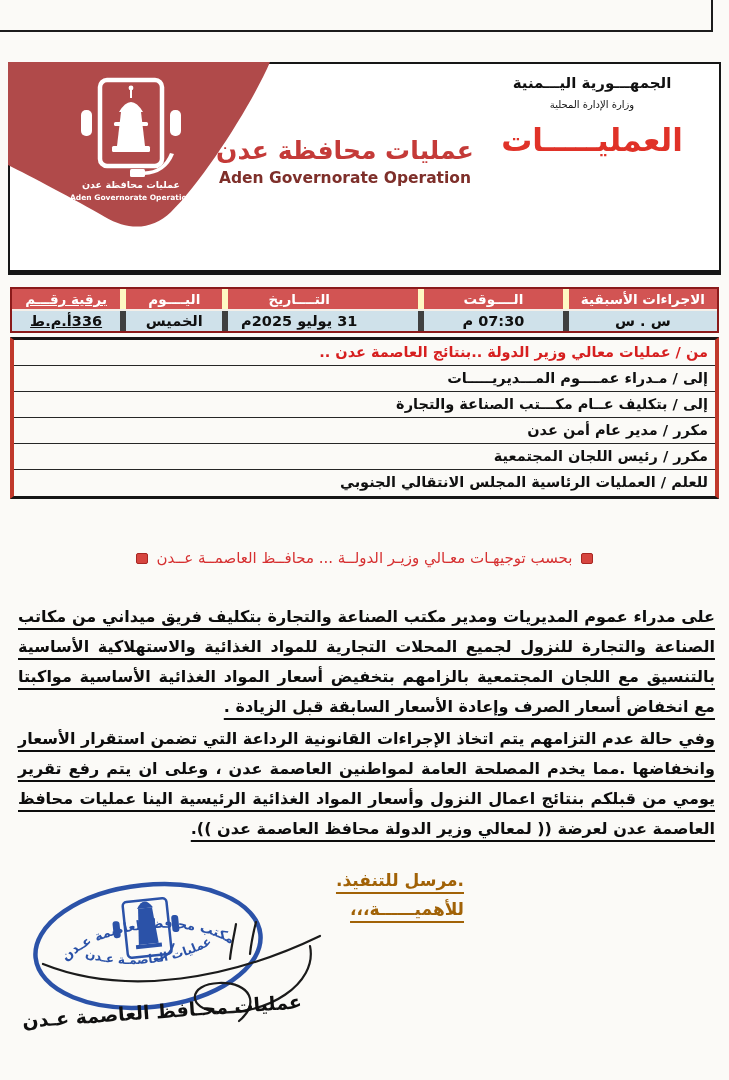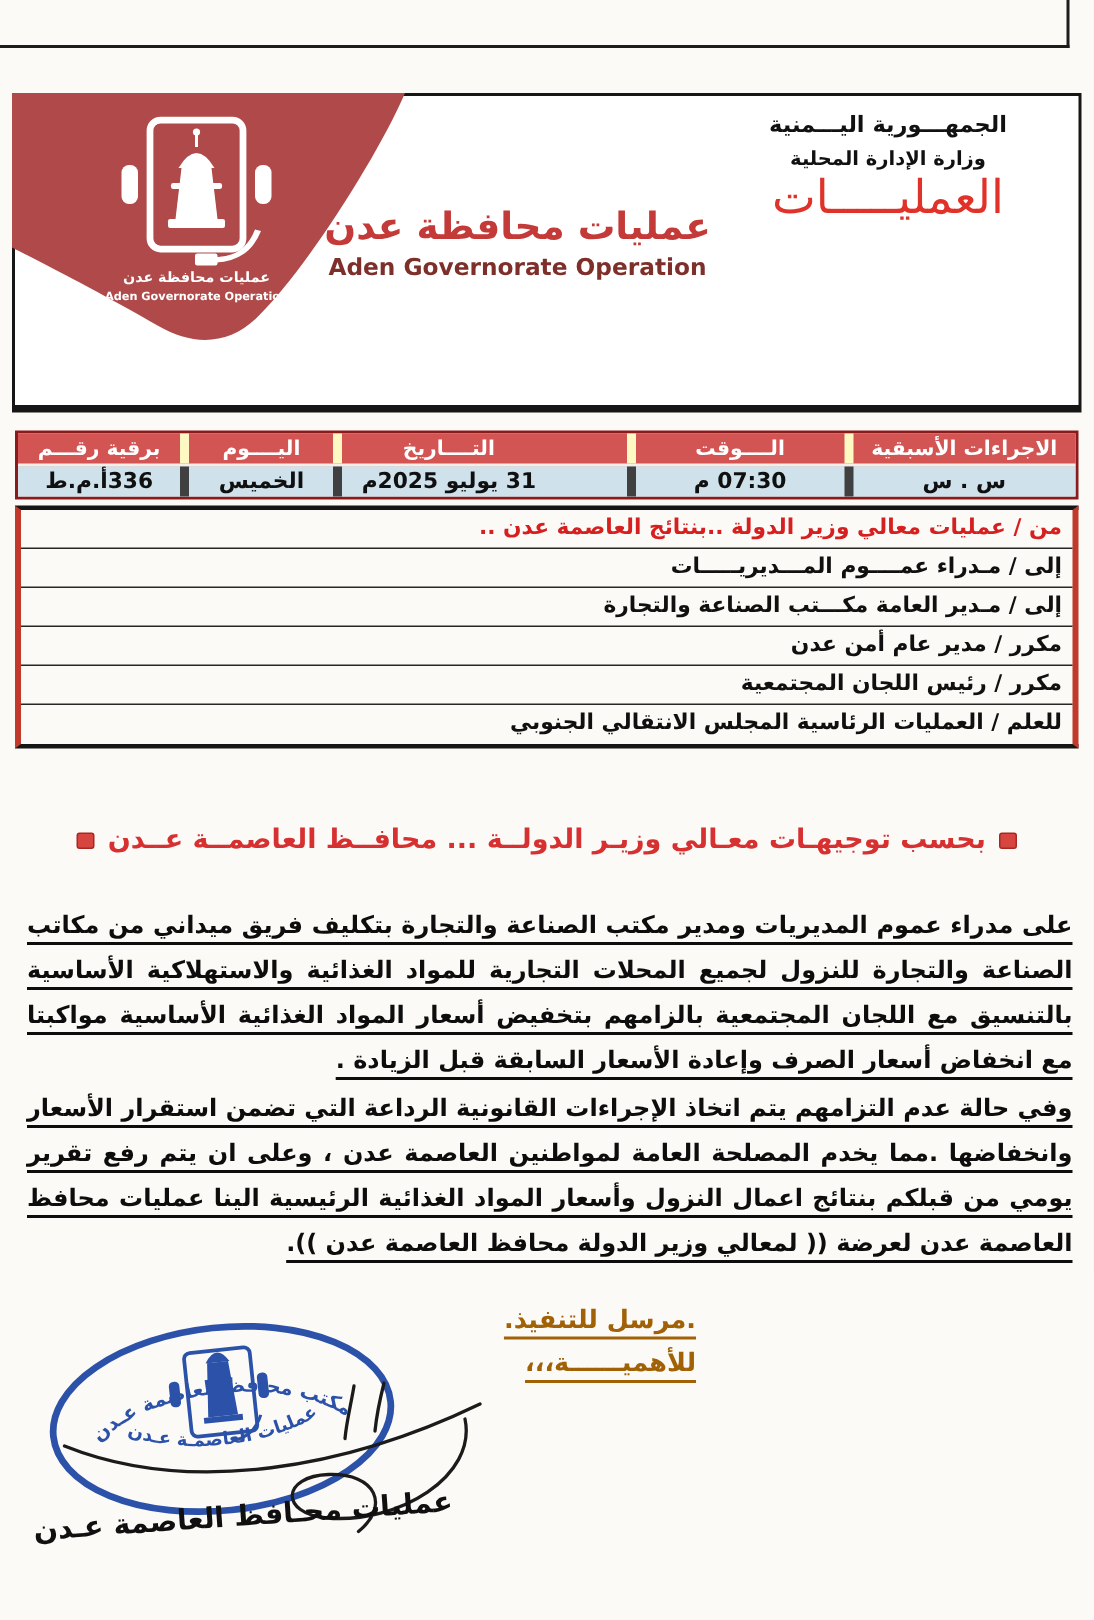--- a/index.html
+++ b/index.html
@@ -17,57 +17,57 @@
   .letterhead {
     position:absolute; left:8px; top:62px; width:713px; height:213px;
     background:#fff; border:2px solid #161616; border-bottom:5px solid #161616;
   }
   .lh-shape { position:absolute; left:-2px; top:-2px; width:300px; height:180px; }
   .lh-center { position:absolute; left:196px; top:72px; width:278px; text-align:center; }
   .lh-center .ar { font-size:25px; font-weight:bold; color:#c43a38; }
   .lh-center .en { font-size:15.5px; font-weight:bold; color:#7e2f2a; margin-top:4px; }
   .lh-right { position:absolute; right:8px; top:10px; width:238px; text-align:center; direction:rtl; }
   .lh-right .l1 { font-size:15px; font-weight:bold; color:#111; }
-  .lh-right .l2 { font-size:13px; font-weight:bold; color:#111; margin-top:7px; }
+  .lh-right .l2 { font-size:10px; font-weight:normal; color:#111; margin-top:7px; }
   .lh-right .l3 { font-size:16.5px; font-weight:bold; color:#111; margin-top:17px; }
-  .lh-right .l4 { font-size:31px; font-weight:normal; color:#e03228; margin-top:0; }
+  .lh-right .l4 { font-size:31px; font-weight:bold; color:#e03228; margin-top:12px; }
 
   
   .info-table {
     position:absolute; left:10px; top:287px; width:709px;
     border:2px solid #8b1a1a; direction:rtl; background:#fff;
   }
   .it-row { display:flex; direction:rtl; }
   .it-row.head { background:#d25453; border-bottom:2px solid #f4efe9; }
   .it-row.vals { background:#cfe1ea; }
   .it-cell { padding:2px 4px; text-align:center; }
   .it-row.head .it-cell { color:#fff; font-weight:bold; font-size:13.5px; border-left:6px solid #fef9c3; }
   .it-row.vals .it-cell { color:#101010; font-weight:bold; font-size:14.5px; border-left:6px solid #404040; }
   .it-cell:last-child { border-left:none !important; }
-  .c0 { width:23.5%; } .c1 { width:22%;margin-left:48px; } .c2 { width:22.5%;text-align:center; } .c3 { width:15.5%; } .c4 { width:16.5%; }
+  .c0 { width:23.5%; } .c1 { width:22%;margin-left:48px; } .c2 { width:22.5%;text-align:center; } .c3 { width:15.5%; } .c4 { width:16.5%;text-decoration:underline; }
 
   
   .addr {
     position:absolute; left:10px; top:337px; width:709px;
     border-top:3px solid #161616; border-bottom:3px solid #161616;
     border-left:4px solid #c0392b; border-right:4px solid #c0392b;
     direction:rtl; background:transparent;
   }
   .addr-row {
     height:26px; line-height:25px; padding-right:7px;
     font-size:14.5px; font-weight:bold; color:#101010;
     border-bottom:1.5px solid #262626; text-align:right;
   }
   .addr-row:last-child { border-bottom:none; }
   .addr-row.from { color:#d61f1f; }
 
   
   .subject {
     position:absolute; left:0; top:549px; width:729px; text-align:center;
-    direction:rtl; color:#d63031; font-size:18px; font-weight:bold;
+    direction:rtl; color:#d63031; font-size:15px; font-weight:normal;
   }
   .subject .sq {
     display:inline-block; width:12px; height:11px; background:#d6453f;
     border:1.5px solid #a82723; border-radius:2px; vertical-align:middle; margin:0 9px;
   }
 
   
   .para {
     position:absolute; left:18px; width:697px; direction:rtl;
     text-align:justify; font-size:16px; font-weight:bold; color:#0d0d0d;
@@ -148,21 +148,21 @@
       <div class="it-cell c1">07:30 م</div>
       <div class="it-cell c2">31 يوليو 2025م</div>
       <div class="it-cell c3">الخميس</div>
       <div class="it-cell c4">336أ.م.ط</div>
     </div>
   </div>
 
   <div class="addr">
     <div class="addr-row from">من / عمليات معالي وزير الدولة ..بنتائج العاصمة عدن ..</div>
     <div class="addr-row">إلى / مـدراء عمــــوم المـــديريـــــات</div>
-    <div class="addr-row">إلى / مـدير العامة مكـــتب الصناعة والتجارة</div>
+    <div class="addr-row">إلى / بتكليف عــام مكـــتب الصناعة والتجارة</div>
     <div class="addr-row">مكرر / مدير عام أمن عدن</div>
     <div class="addr-row">مكرر / رئيس اللجان المجتمعية</div>
     <div class="addr-row">للعلم / العمليات الرئاسية المجلس الانتقالي الجنوبي</div>
   </div>
 
   <div class="subject">
     <span class="sq"></span><span>بحسب توجيهـات معـالي وزيـر الدولــة ... محافــظ العاصمــة عــدن</span><span class="sq"></span>
   </div>
 
   <div class="para p1">

